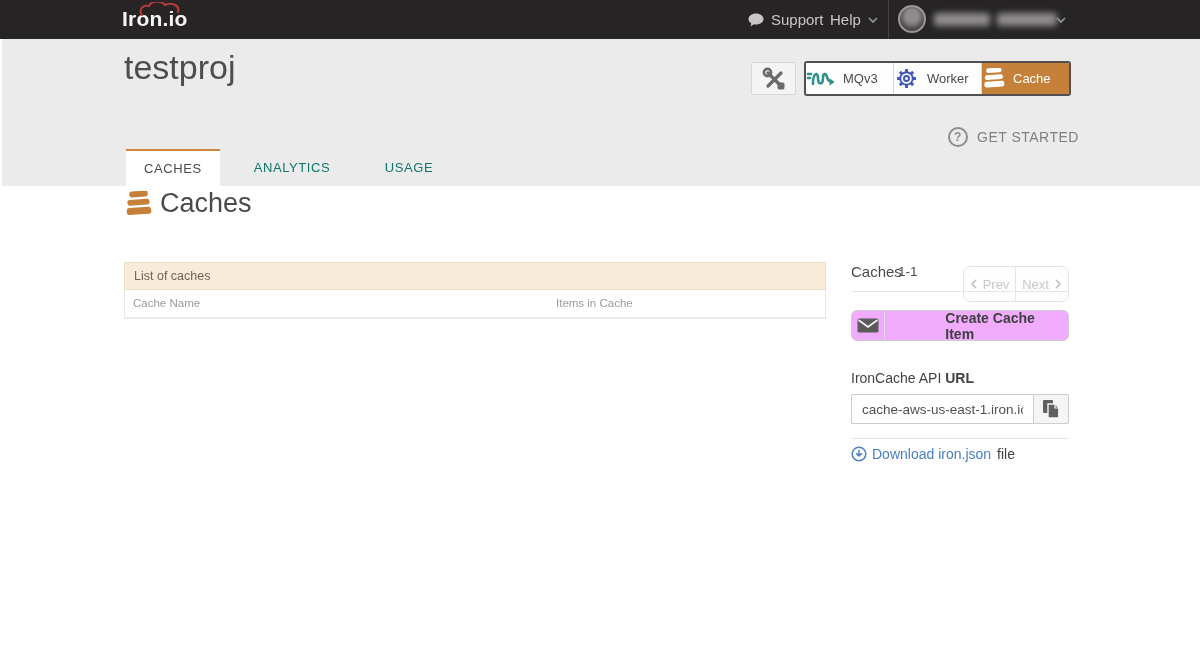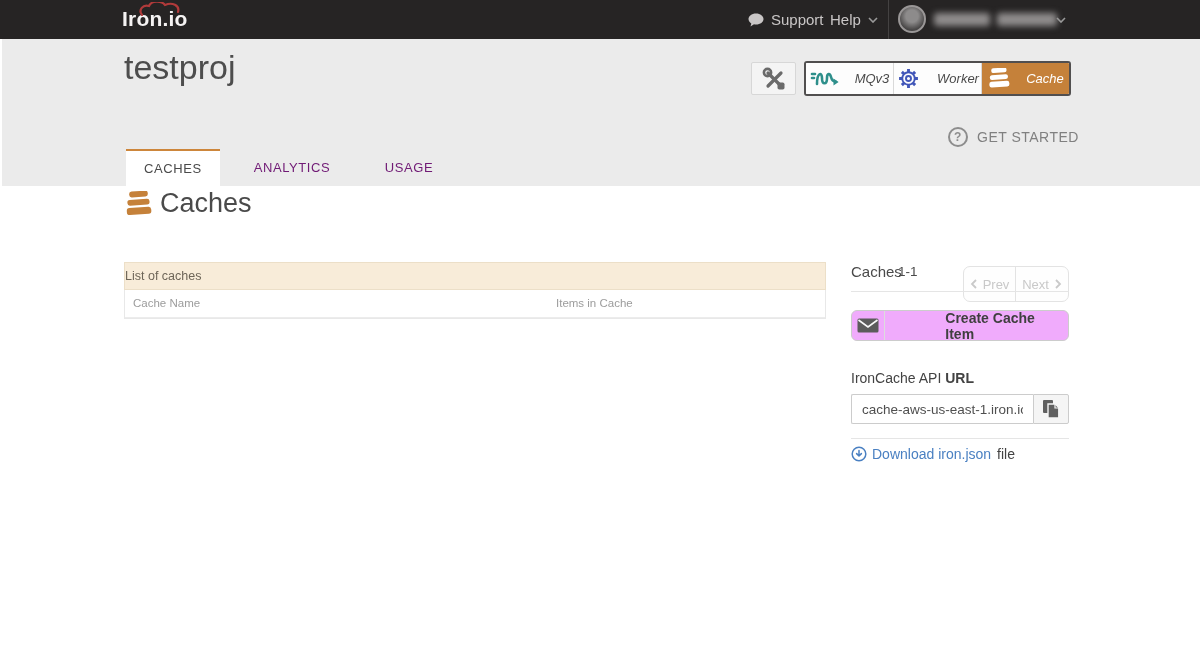--- a/index.html
+++ b/index.html
@@ -23,43 +23,43 @@
   .user-blur i.b1 { width:56px; } .user-blur i.b2 { width:60px; }
   .tb-caret { position:absolute; left:1056px; top:17px; }
 
   
   .header { position:absolute; left:2px; top:39px; width:1200px; height:147px; background:#ebebeb;padding-left:36px; }
   .project-title { position:absolute; left:122px; top:9px; font-size:34px; font-weight:300; color:#4d4d4d; }
   .tools-btn { position:absolute; left:749px; top:23px; width:45px; height:33px; background:#f4f4f4;
                border:1px solid #d7d7d7; border-radius:2px; display:flex; align-items:center; justify-content:center; cursor:pointer; }
   .svc-group { position:absolute; left:802px; top:22px; width:267px; height:35px; border:2px solid #514f4f;
                border-radius:3px; display:flex; background:#fff; overflow:hidden; }
-  .svc { flex:1; display:flex; align-items:center; justify-content:center; gap:16px; font-size:13px;
-         color:#4a4a4a; background:#fdfdfd; border-right:1px solid #d9d9d9; cursor:pointer;font-style:italic; }
+  .svc { flex:1; display:flex; align-items:center; gap:8px; font-size:13px;
+         color:#4a4a4a; background:#fdfdfd; border-right:1px solid #d9d9d9; cursor:pointer; }
   .svc:last-child { border-right:none; }
   .svc.active { background:#c5813a; color:#ffffff; }
 
   .tabs { position:absolute; left:124px; bottom:0; display:flex; height:37px; }
   .tab { display:flex; align-items:center; justify-content:center; font-size:13px; letter-spacing:.6px;
-         color:#701a75; cursor:pointer; }
+         color:#0f766e; cursor:pointer; }
   .tab.t0 { width:94px; background:#ffffff; border-top:2px solid #cd863b; color:#4a4a4a; }
   .tab.t1 { width:144px; } .tab.t2 { width:90px; }
   .get-started { position:absolute; left:946px; top:88px; display:flex; align-items:center; gap:9px;
                  color:#808080; font-size:14px; letter-spacing:.5px; cursor:pointer; }
   .q-circle { width:20px; height:20px; border-radius:50%; border:2px solid #8d8d8d; display:flex;
               align-items:center; justify-content:center; font-size:12px; font-weight:bold; color:#8d8d8d; }
 
   
   .page-heading { position:absolute; left:124px; top:188px; display:flex; align-items:center; gap:8px; }
   .page-heading h1 { font-size:27px; font-weight:400; color:#4a4a4a; }
 
   
   .panel { position:absolute; left:124px; top:262px; width:702px; border:1px solid #e8e8e8; background:#fff; }
   .panel-header { height:28px; background:#f8ecd9; border:1px solid #ecdfc8; margin:-1px; display:flex;
-                  align-items:center; font-size:12.5px; color:#6d6558; }
+                  align-items:center; padding-left:9px; font-size:12.5px; color:#6d6558; }
   .thead { height:29px; display:flex; align-items:center; border-bottom:1px solid #ececec;
            font-size:11.5px; color:#9c9c9c; position:relative; }
   .thead .c1 { padding-left:8px; }
   .thead .c2 { position:absolute; left:431px; }
   .trow { height:58px; background:#f3f6f6; position:relative; border-bottom:1px solid #e4e4e4; }
   .cache-link { position:absolute; left:8px; top:19px; font-size:17px; color:#4180bf; cursor:pointer; }
   .val-box { position:absolute; left:284px; top:11px; width:218px; height:36px; background:#ecf0ef;
              display:flex; align-items:center; justify-content:flex-end; padding-right:12px;
              font-size:24px; font-weight:300; color:#3d3d3d; }
   .row-ic { position:absolute; top:21px; cursor:pointer; }

